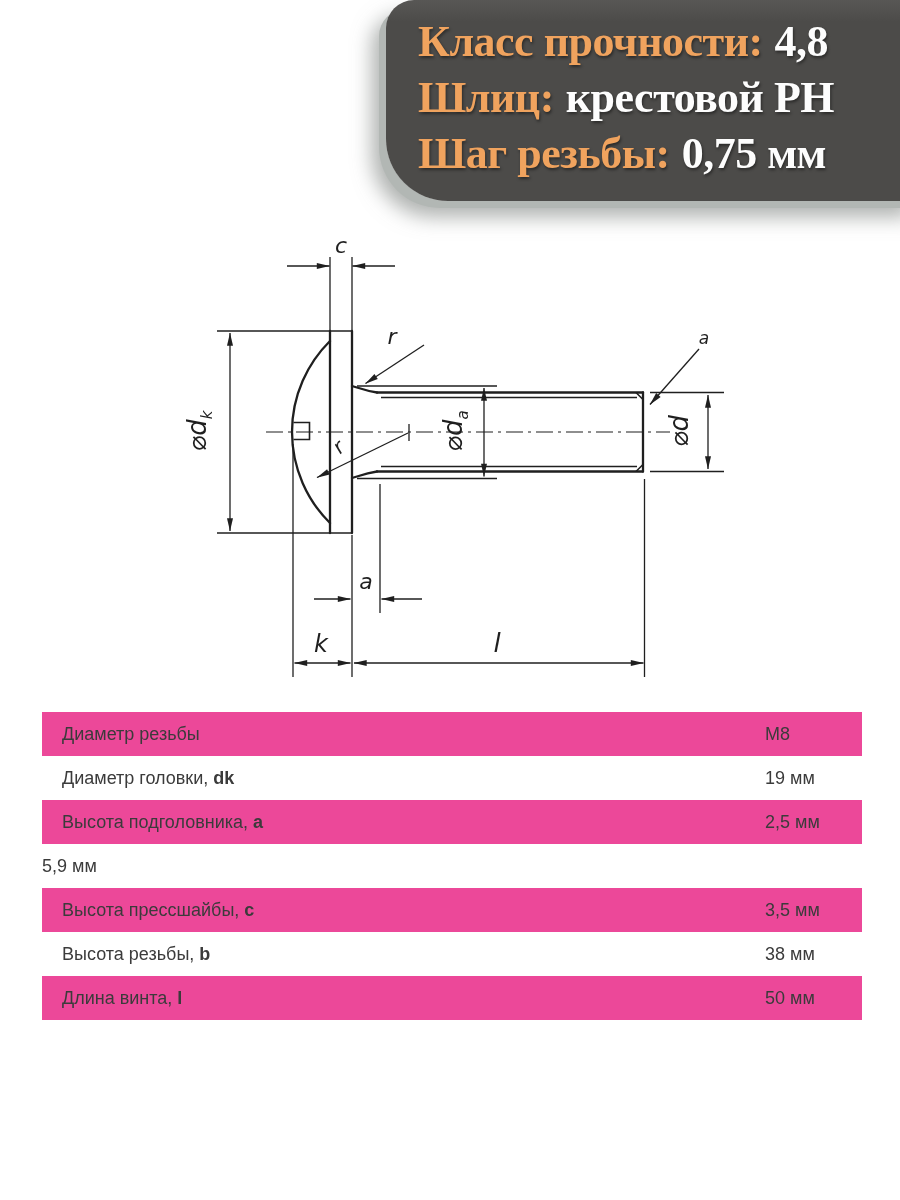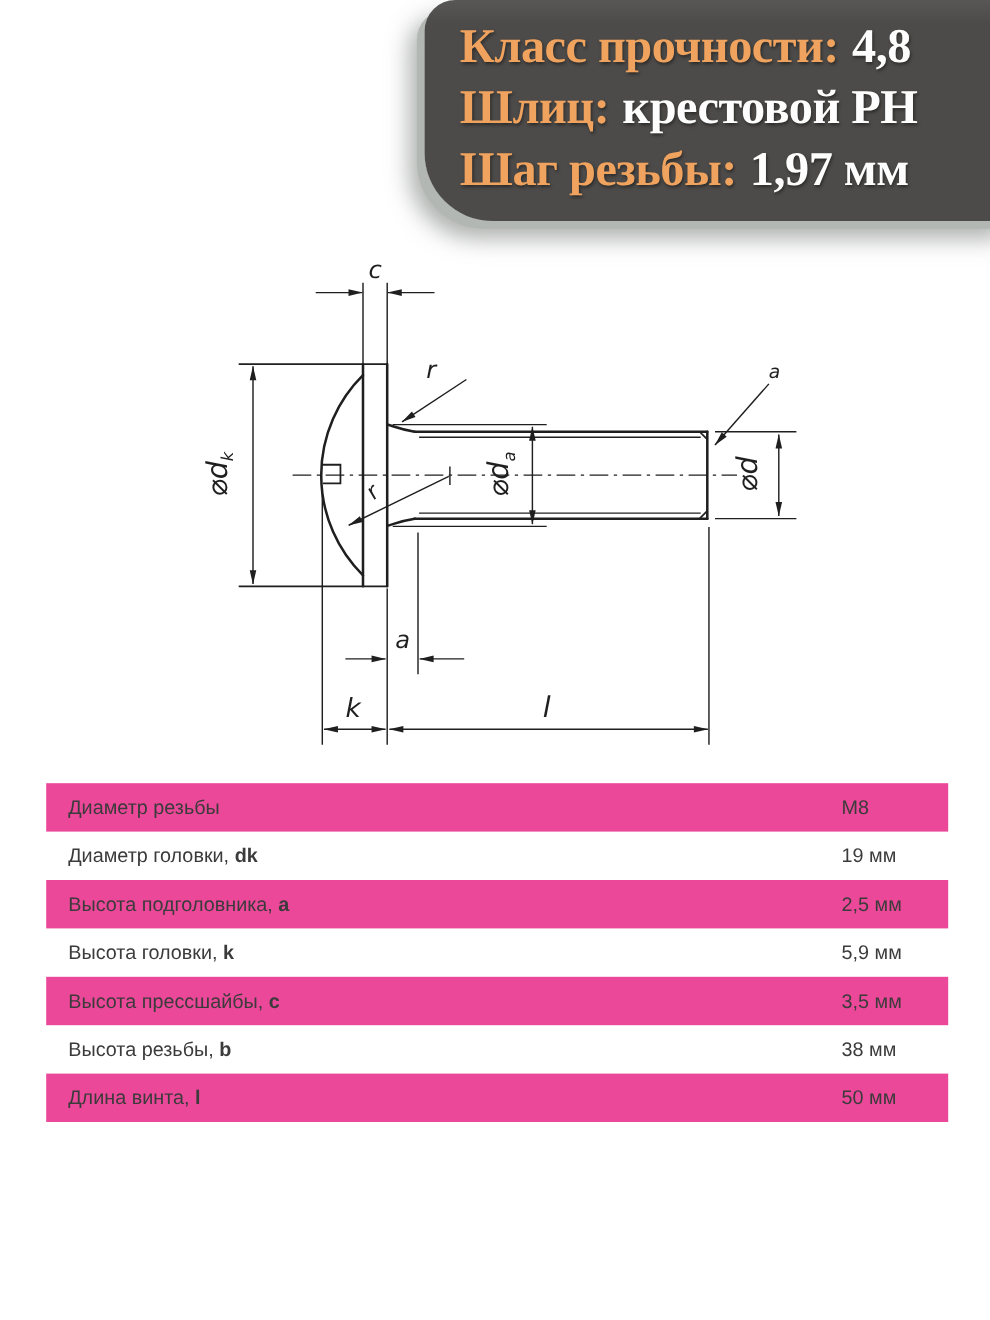--- a/index.html
+++ b/index.html
@@ -62,21 +62,21 @@
 <div class="page">
 
   <div class="banner">
     <div class="banner-line">
       <span class="banner-label">Класс прочности:</span><span class="banner-value">4,8</span>
     </div>
     <div class="banner-line">
       <span class="banner-label">Шлиц:</span><span class="banner-value">крестовой PH</span>
     </div>
     <div class="banner-line">
-      <span class="banner-label">Шаг резьбы:</span><span class="banner-value">1,97 мм</span>
+      <span class="banner-label">Шаг резьбы:</span><span class="banner-value">0,75 мм</span>
     </div>
   </div>
 
   <svg class="drawing" width="900" height="510" viewBox="0 198 900 510" xmlns="http://www.w3.org/2000/svg">
     <defs>
       <marker id="ah" viewBox="0 0 14 8" markerWidth="14" markerHeight="8" refX="13.2" refY="4" orient="auto-start-reverse" markerUnits="userSpaceOnUse">
         <path d="M0.5,1 L13.5,4 L0.5,7 Z" fill="#1f1f1f"></path>
       </marker>
     </defs>
 
@@ -179,21 +179,20 @@
     </div>
     <div class="spec-row">
       <div class="spec-param"><span>Диаметр головки, </span><b>dk</b></div>
       <div class="spec-value">19 мм</div>
     </div>
     <div class="spec-row odd">
       <div class="spec-param"><span>Высота подголовника, </span><b>a</b></div>
       <div class="spec-value">2,5 мм</div>
     </div>
     <div class="spec-row">
-      <div class="spec-param"><span>Высота головки, </span><b>k</b></div>
       <div class="spec-value">5,9 мм</div>
     </div>
     <div class="spec-row odd">
       <div class="spec-param"><span>Высота прессшайбы, </span><b>c</b></div>
       <div class="spec-value">3,5 мм</div>
     </div>
     <div class="spec-row">
       <div class="spec-param"><span>Высота резьбы, </span><b>b</b></div>
       <div class="spec-value">38 мм</div>
     </div>

